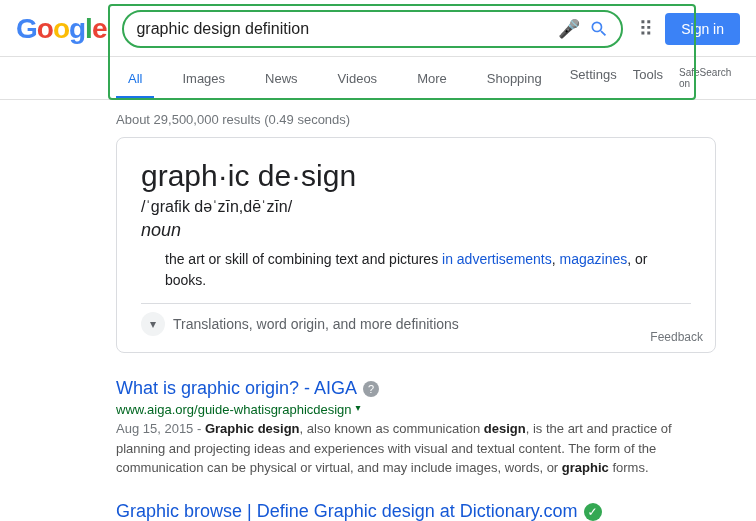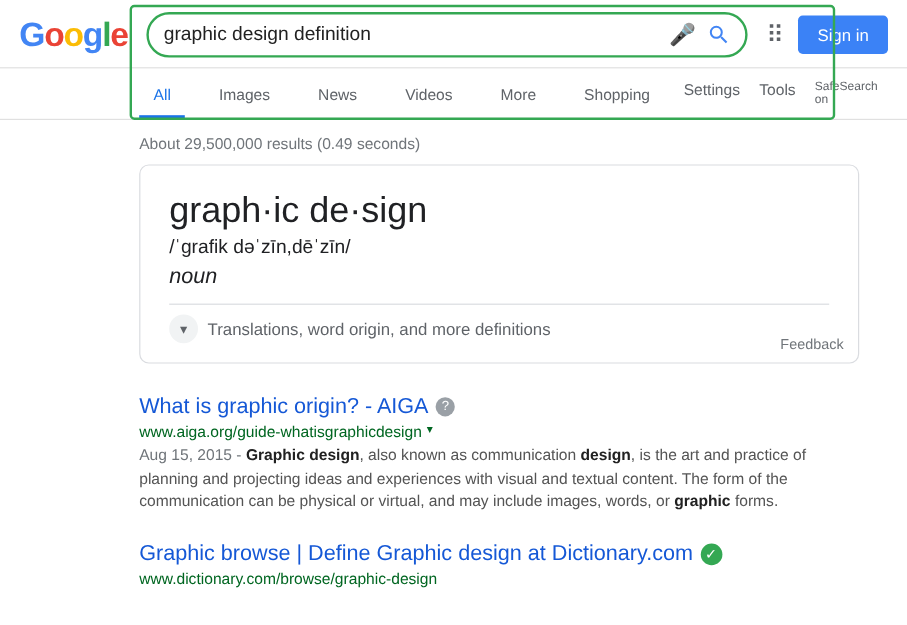--- a/index.html
+++ b/index.html
@@ -337,20 +337,23 @@
 </div>
 
 <div class="main annotation-wrapper">
 
   <div class="results-count">About 29,500,000 results (0.49 seconds)</div>
 
   <div class="definition-box">
     <div class="def-word">graph·ic de·sign</div>
     <div class="def-phonetic">/ˈɡrafik dəˈzīn,dēˈzīn/</div>
     <div class="def-pos">noun</div>
+    <div class="def-text">
+      the art or skill of combining text and pictures <span class="highlight">in</span> <span class="highlight">advertisements</span>, <span class="highlight">magazines</span>, or books.
+    </div>
     <hr class="def-divider">
     <div class="def-more">
       <div class="def-more-arrow">▾</div>
       <span>Translations, word origin, and more definitions</span>
     </div>
     <span class="feedback-text">Feedback</span>
   </div>
 
   <div class="result-item">
     <div class="result-title-row">

